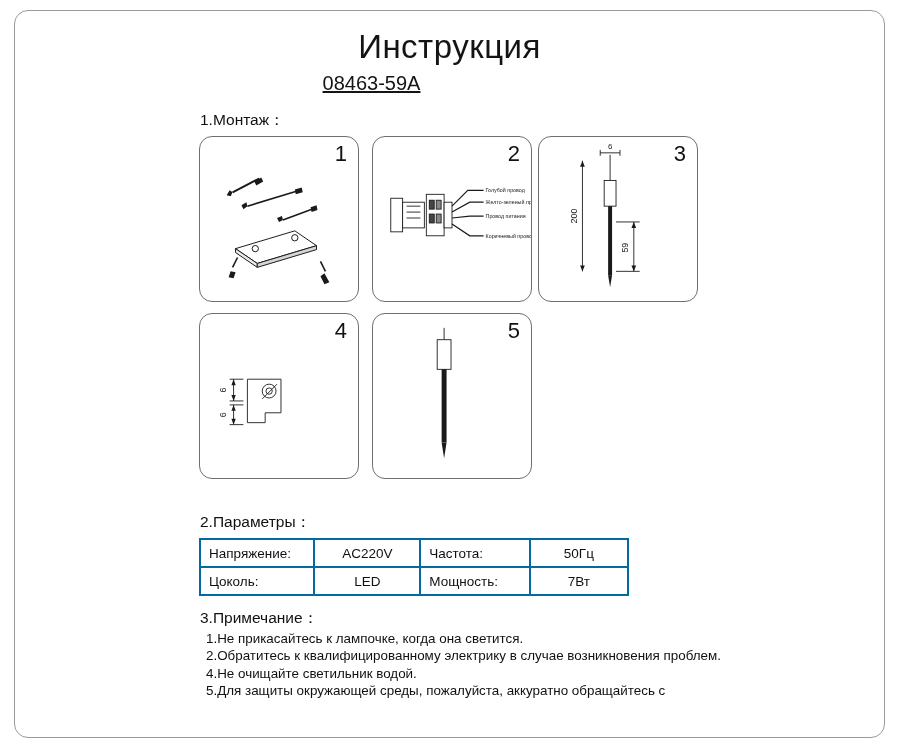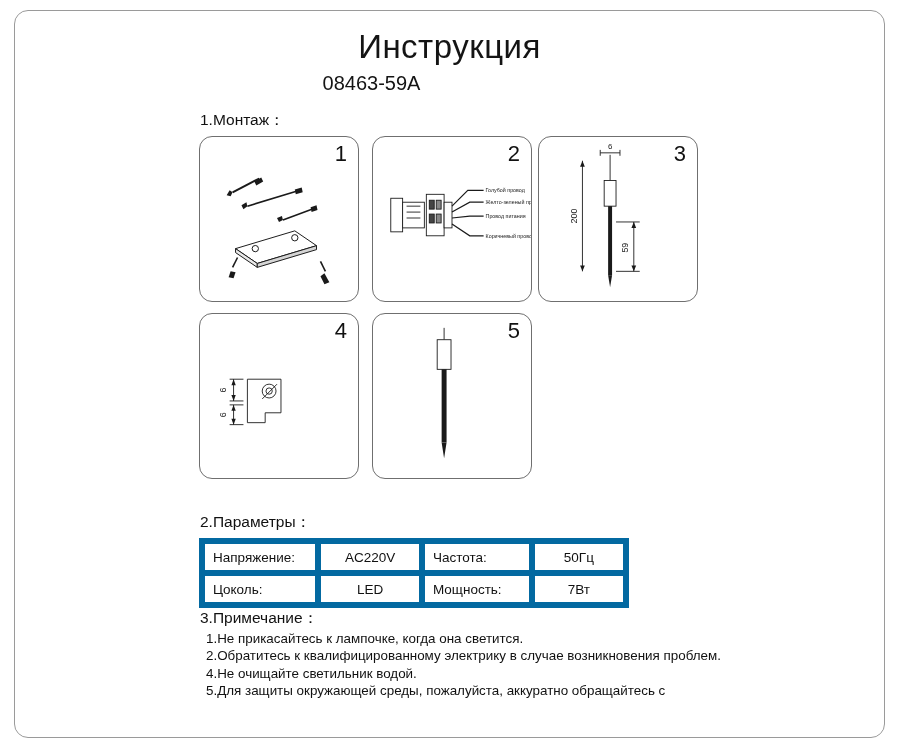--- a/index.html
+++ b/index.html
@@ -42,20 +42,21 @@
     letter-spacing: 0.5px;
     color: #141414;
   }
   .doc-code {
     position: absolute;
     left: 0; top: 72px;
     width: 743px;
     text-align: center;
     font-size: 20px;
     color: #141414;
+    text-decoration: underline;
   }
 
   
   .sec-heading {
     position: absolute;
     font-size: 15.5px;
     color: #111;
   }
   #sec1 { left: 200px; top: 110px; }
   #sec2 { left: 200px; top: 512px; }
@@ -87,21 +88,21 @@
   
   .param-table {
     position: absolute;
     left: 199px;
     top: 538px;
     width: 430px;
     border-collapse: collapse;
     font-size: 13.5px;
   }
   .param-table td {
-    border: 6px solid #0369a1;
+    border: 2px solid #0369a1;
     height: 26px;
     padding: 0 8px;
     color: #111;
   }
   .param-table td.k { width: 105px; text-align: left; }
   .param-table td.v { width: 110px; text-align: center; }
 
   
   .notes {
     position: absolute;

